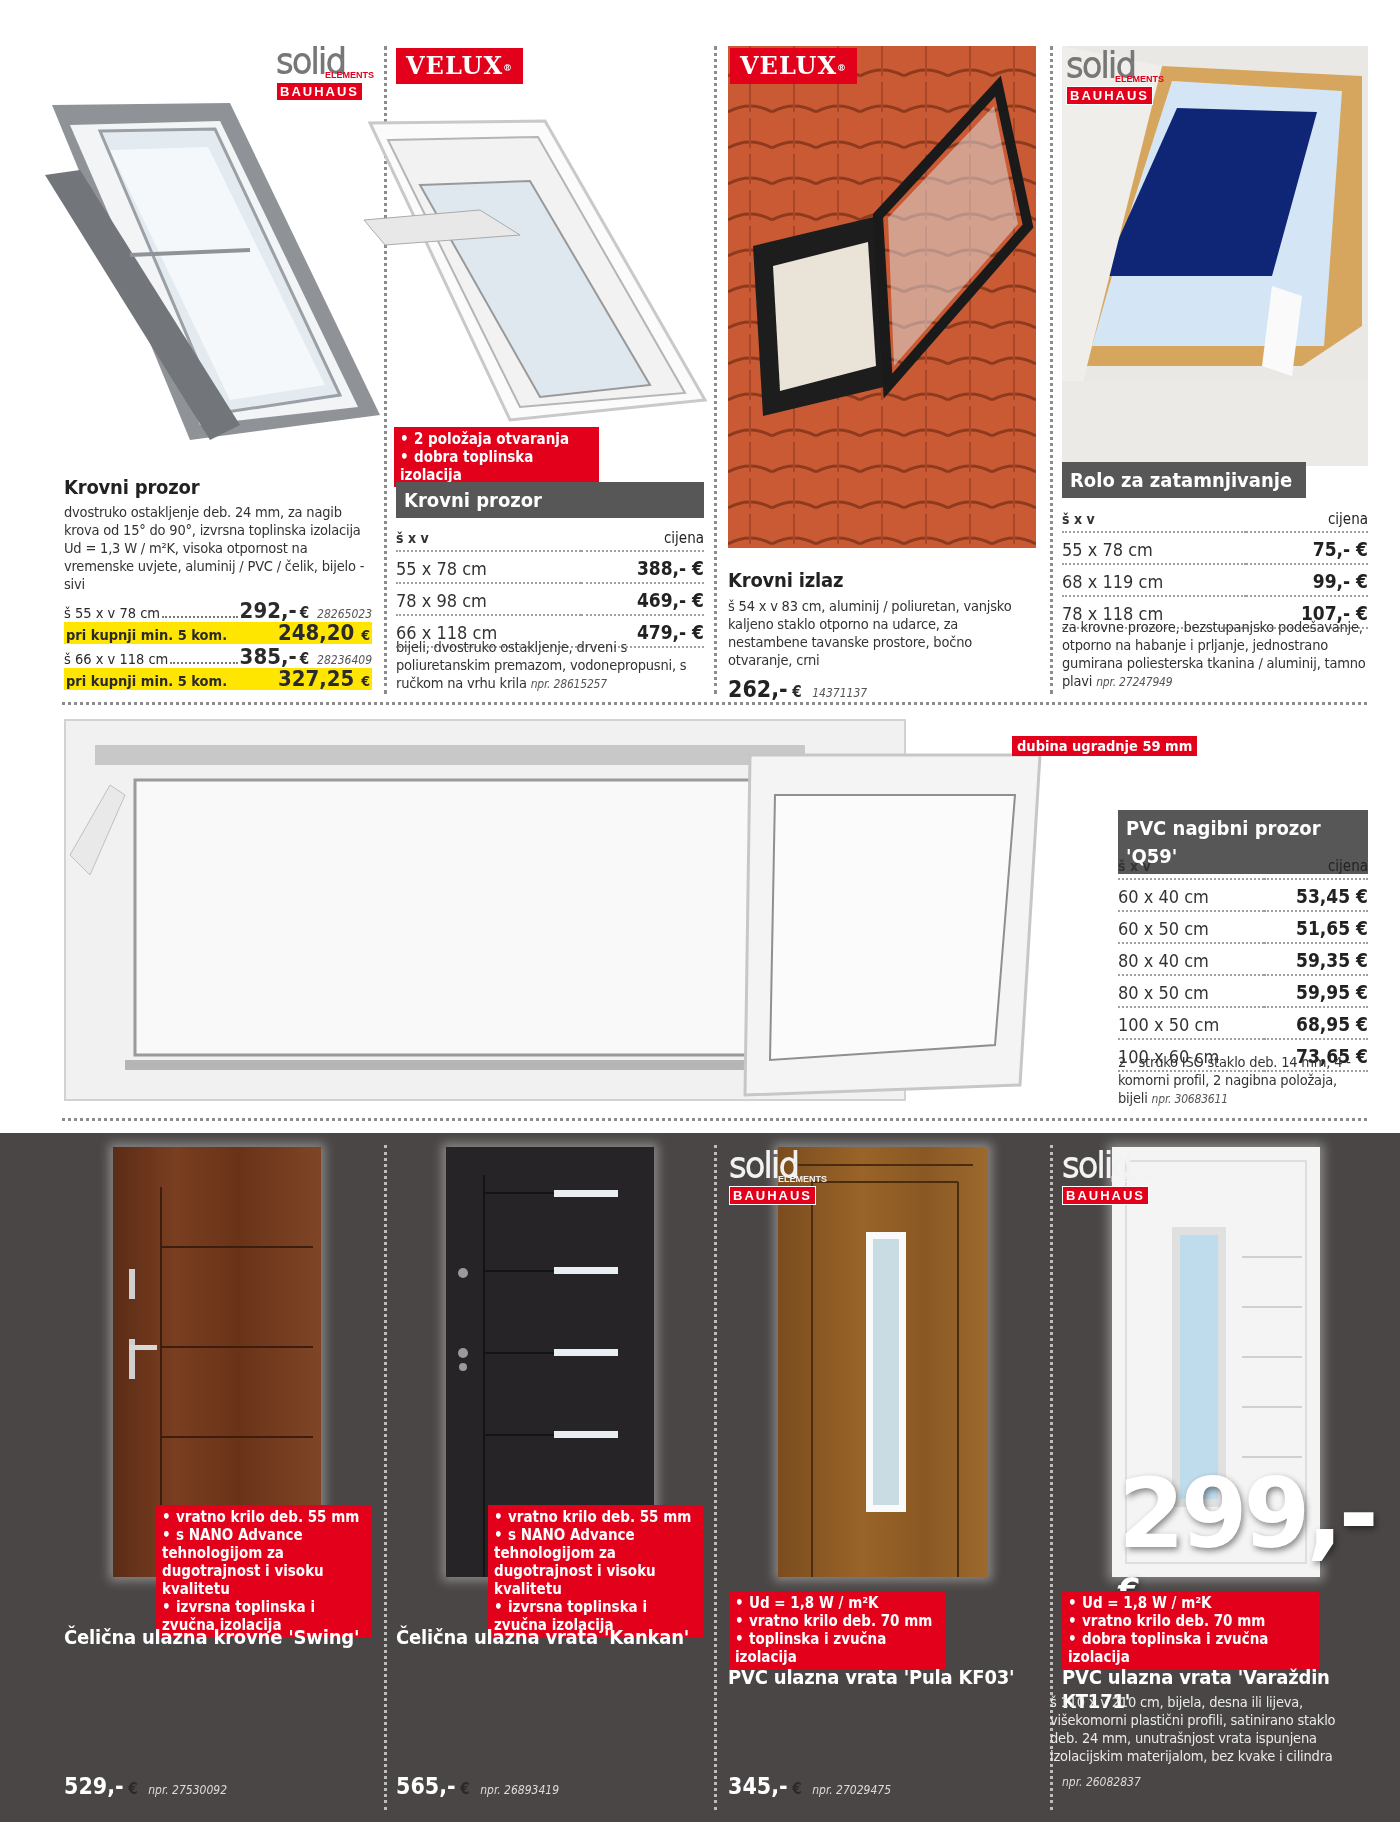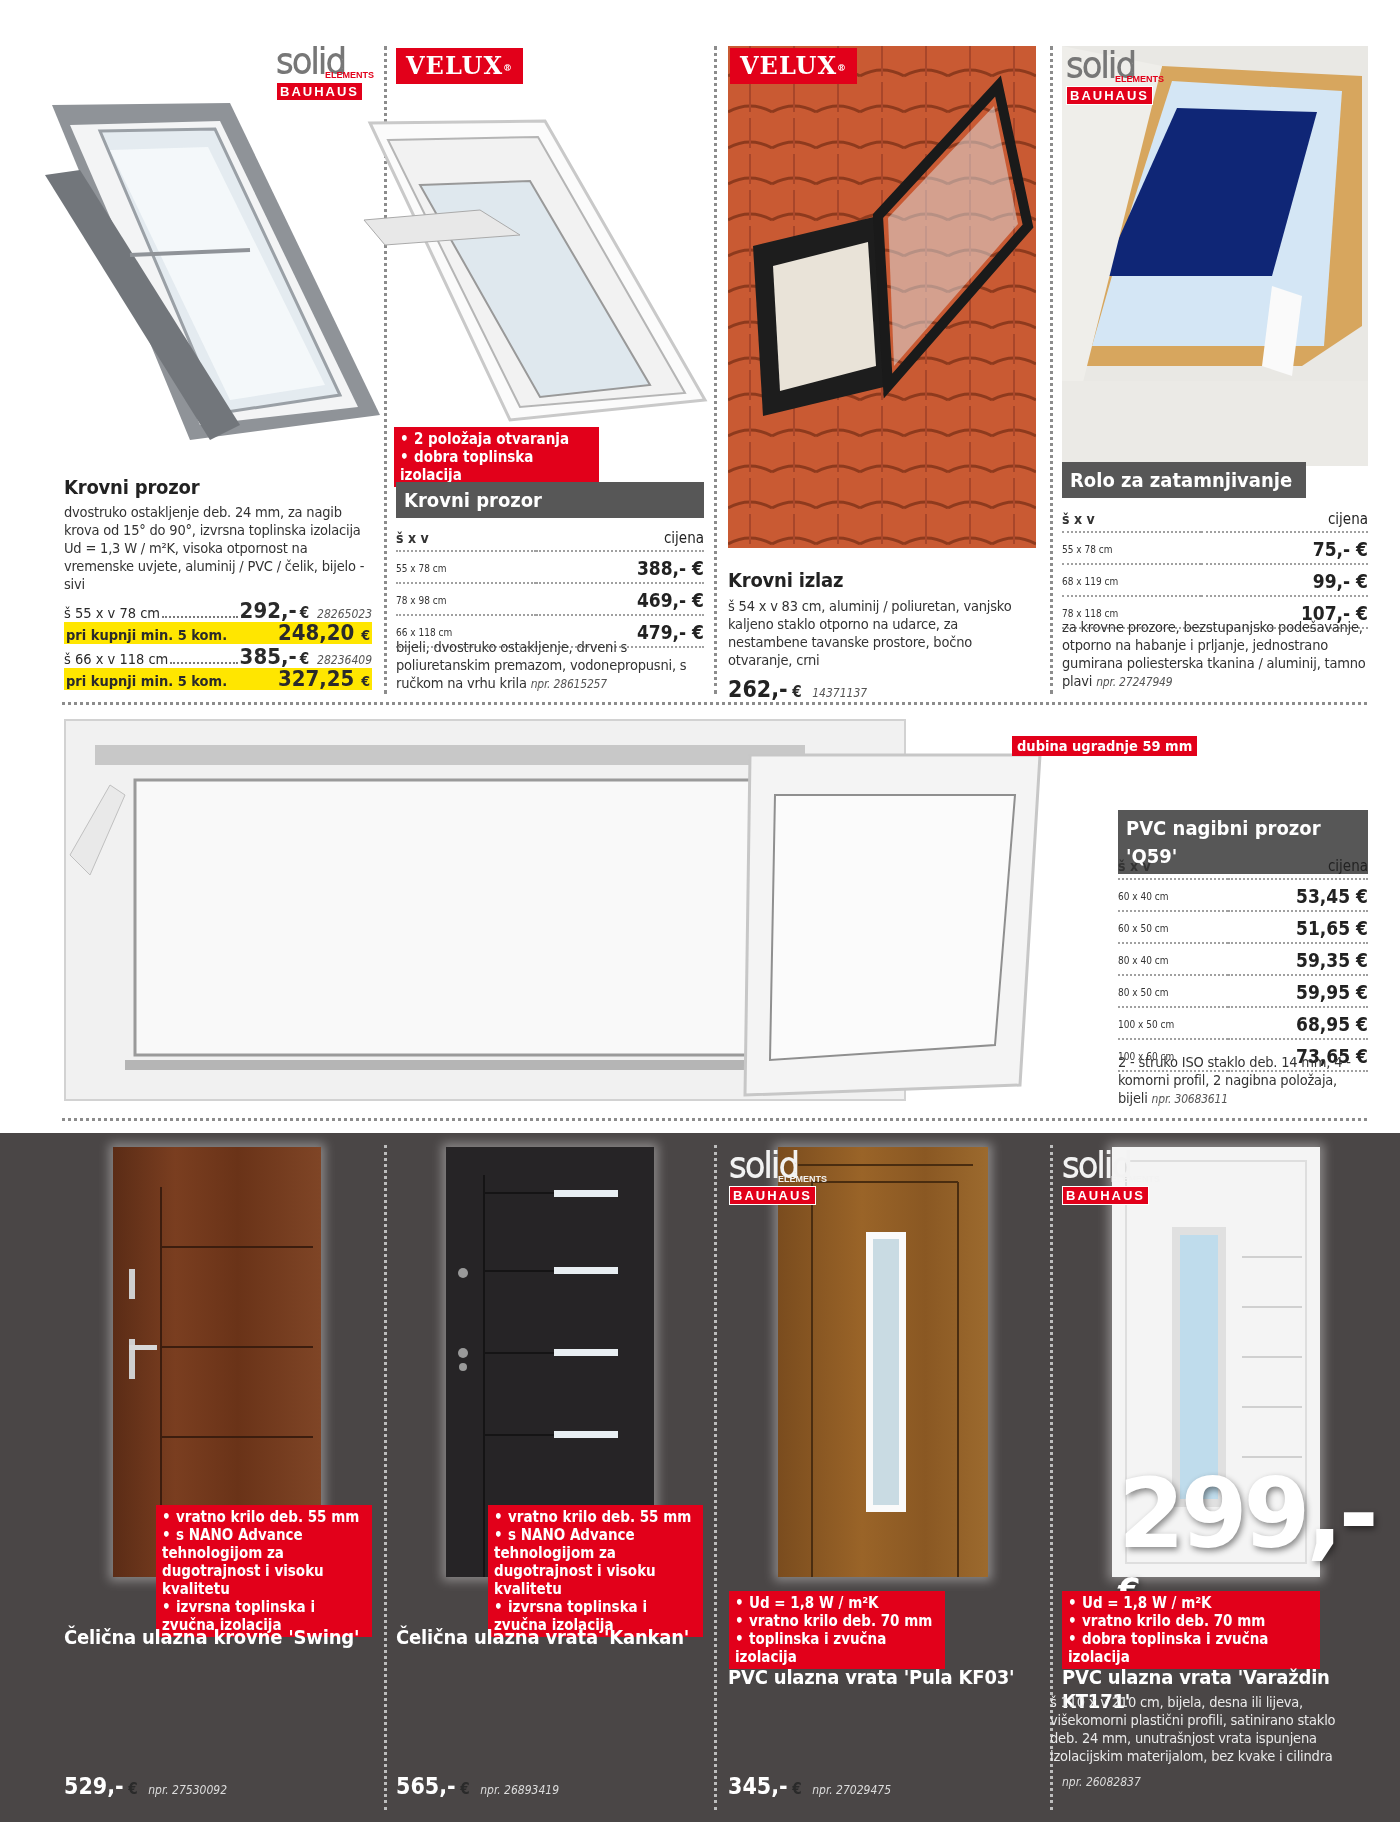--- a/index.html
+++ b/index.html
@@ -28,21 +28,21 @@
   .art { font-style: italic; font-size: 12px; color: #555; }
   .price-big { font-weight: bold; font-size: 23px; color: #222; }
   .eur { font-weight: bold; font-size: 15px; }
 
   .bar-dark { background: #575757; color: #fff; font-weight: bold; font-size: 20px; padding: 4px 8px; line-height: 28px; }
   .red-box { background: #e2001a; color: #fff; font-weight: bold; font-size: 15px; line-height: 18px; padding: 3px 6px; }
   .red-box .li { display: block; }
   .red-box .li .bul { display: inline-block; width: 14px; }
 
   table.sizes { width: 100%; border-collapse: collapse; }
-  table.sizes td { font-size: 10px; padding: 5px 0 3px; border-bottom: 2px dotted #a0a0a0; color: #333; }
+  table.sizes td { font-size: 18px; padding: 5px 0 3px; border-bottom: 2px dotted #a0a0a0; color: #333; }
   table.sizes td.pr { text-align: right; font-weight: bold; font-size: 19px; color: #222; }
   table.sizes tr.hd td { font-weight: bold; font-size: 14px; padding-top: 2px; }
   table.sizes tr.hd td.pr { font-size: 15px; font-weight: normal; }
 
   .yellow { background: #ffe600; font-weight: bold; display: flex; justify-content: space-between; align-items: baseline; padding: 0 2px; height: 22px; }
   .yellow .lbl { font-size: 14.5px; }
   .yellow .val { font-size: 22px; line-height: 22px; }
   .yellow .val small { font-size: 14px; }
   .size-line { display: flex; align-items: baseline; font-size: 14.5px; height: 24px; }
   .size-line .dots { flex: 1; border-bottom: 2px dotted #777; margin: 0 2px 4px; }

